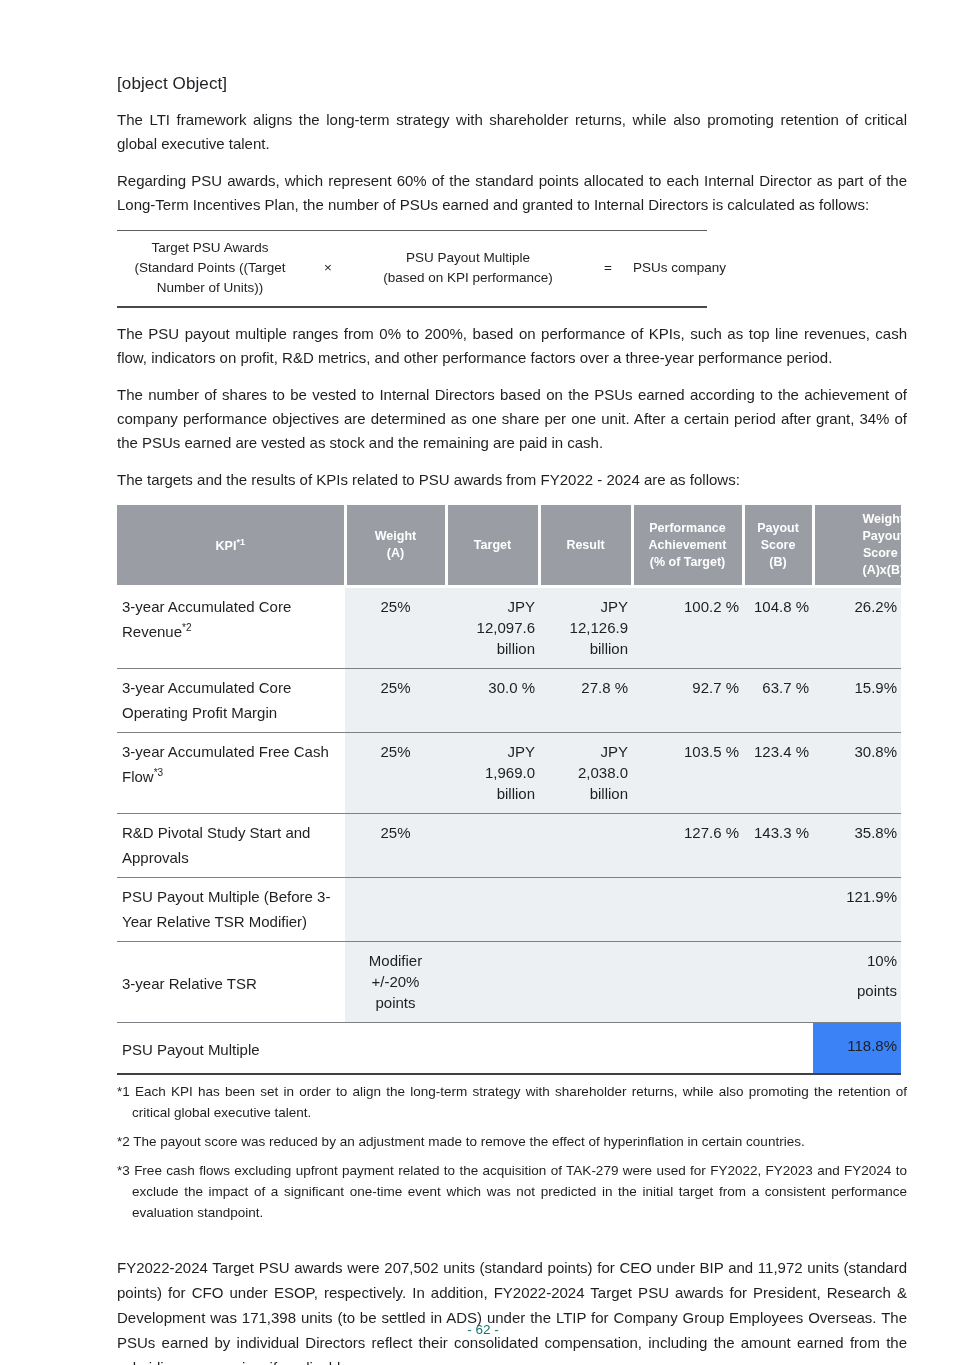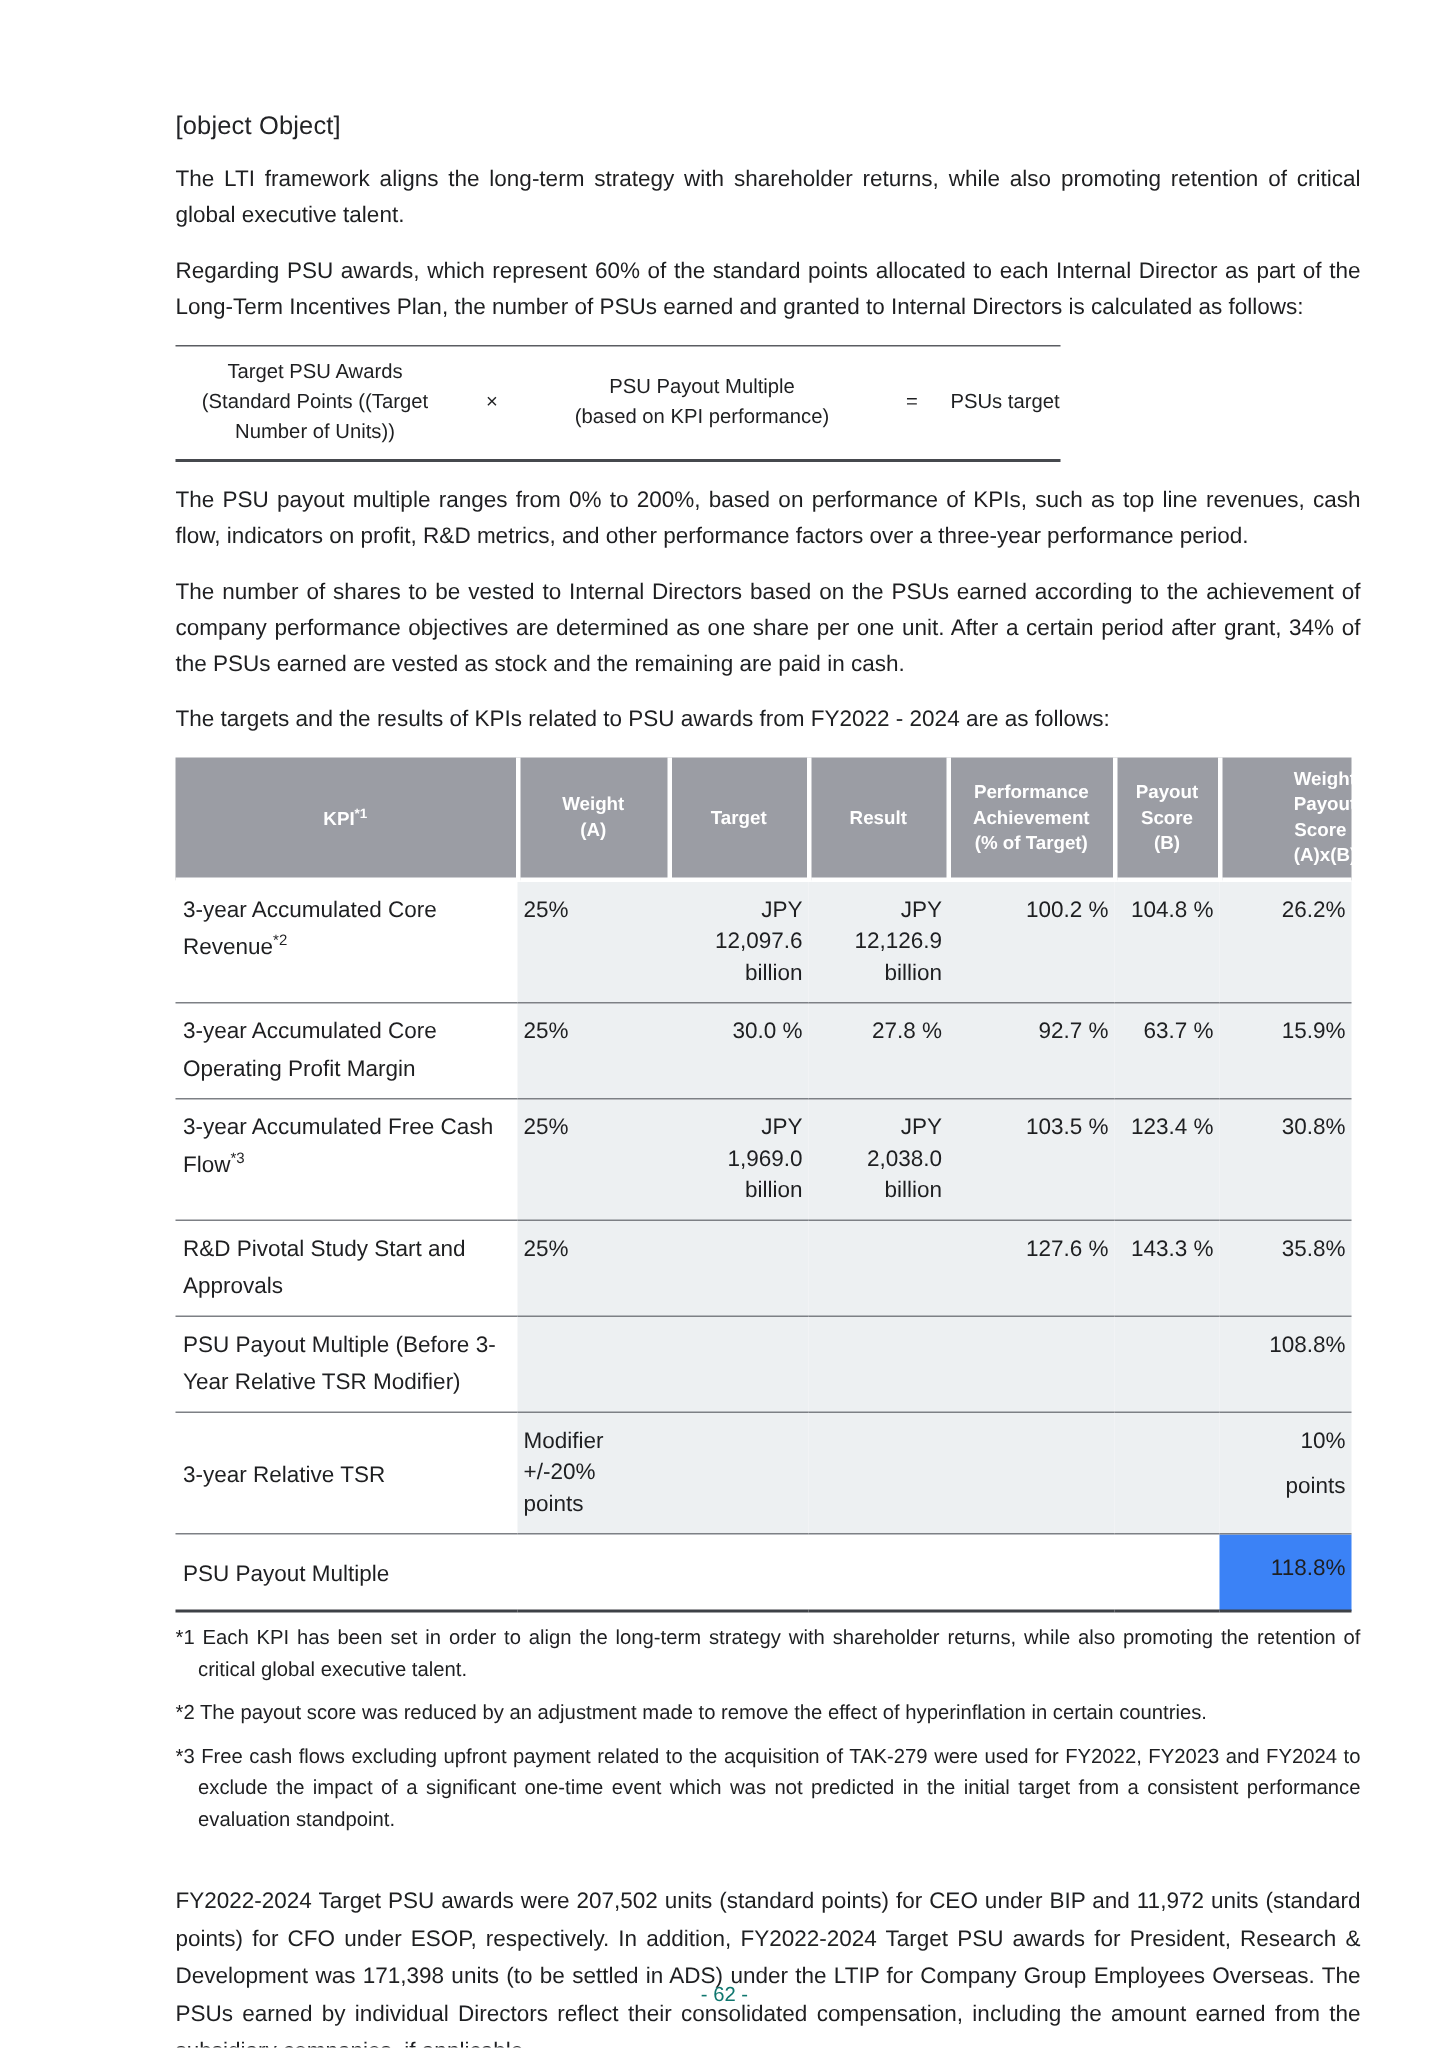--- a/index.html
+++ b/index.html
@@ -83,21 +83,21 @@
     background: #edf0f2;
     padding: 8px 4px 9px 10px;
   }
   .kpi-table td sup { font-size: 10px; }
   .kpi-table td.c-kpi {
     background: #ffffff;
     text-align: left;
     padding-left: 5px;
     padding-right: 4px;
   }
-  .kpi-table td.c-weight { padding-left: 4px; padding-right: 4px; }
+  .kpi-table td.c-weight { text-align: center; padding-left: 4px; padding-right: 4px; }
   .kpi-table td.c-target,
   .kpi-table td.c-result,
   .kpi-table td.c-perf,
   .kpi-table td.c-payout,
   .kpi-table td.c-wps { text-align: right; }
   .kpi-table tr + tr td { border-top: 1px solid #7d8085; }
   .kpi-table tr:last-child td { border-bottom: 2px solid #3e4146; }
   .kpi-table tr.row-final td { background: #ffffff; padding-top: 12px; padding-bottom: 13px; }
   .kpi-table tr.row-final td.c-wps { background: #3b82f6; }
   .kpi-table td.gap-lines .pre { line-height: 30px; display: inline-block; margin-top: -4px; }
@@ -140,21 +140,21 @@
   <p class="body-par">Regarding PSU awards, which represent 60% of the standard points allocated to each Internal Director as part of the Long-Term Incentives Plan, the number of PSUs earned and granted to Internal Directors is calculated as follows:</p>
 
   <div class="formula-box">
     <div class="f-cell f-left pre">Target PSU Awards
 (Standard Points ((Target
 Number of Units))</div>
     <div class="f-cell f-op1">×</div>
     <div class="f-cell f-middle pre">PSU Payout Multiple
 (based on KPI performance)</div>
     <div class="f-cell f-op2">=</div>
-    <div class="f-cell f-right">PSUs target</div>
+    <div class="f-cell f-right">PSUs company</div>
   </div>
 
   <p class="body-par">The PSU payout multiple ranges from 0% to 200%, based on performance of KPIs, such as top line revenues, cash flow, indicators on profit, R&amp;D metrics, and other performance factors over a three-year performance period.</p>
 
   <p class="body-par">The number of shares to be vested to Internal Directors based on the PSUs earned according to the achievement of company performance objectives are determined as one share per one unit. After a certain period after grant, 34% of the PSUs earned are vested as stock and the remaining are paid in cash.</p>
 
   <p class="body-par no-justify">The targets and the results of KPIs related to PSU awards from FY2022 - 2024 are as follows:</p>
 
   <table class="kpi-table">
     <colgroup>
@@ -233,21 +233,21 @@
         <td class="c-wps"><span class="pre">35.8%</span></td>
       </tr>
       <tr>
         <td class="c-kpi"><span class="pre">PSU Payout Multiple (Before 3-
 Year Relative TSR Modifier)</span><sup></sup></td>
         <td class="c-weight"><span class="pre"></span></td>
         <td class="c-target"><span class="pre"></span></td>
         <td class="c-result"><span class="pre"></span></td>
         <td class="c-perf"><span class="pre"></span></td>
         <td class="c-payout"><span class="pre"></span></td>
-        <td class="c-wps"><span class="pre">108.8%</span></td>
+        <td class="c-wps"><span class="pre">121.9%</span></td>
       </tr>
       <tr>
         <td class="c-kpi" style="vertical-align:middle;"><span class="pre">3-year Relative TSR</span><sup></sup></td>
         <td class="c-weight"><span class="pre">Modifier
 +/-20%
 points</span></td>
         <td class="c-target"><span class="pre"></span></td>
         <td class="c-result"><span class="pre"></span></td>
         <td class="c-perf"><span class="pre"></span></td>
         <td class="c-payout"><span class="pre"></span></td>

